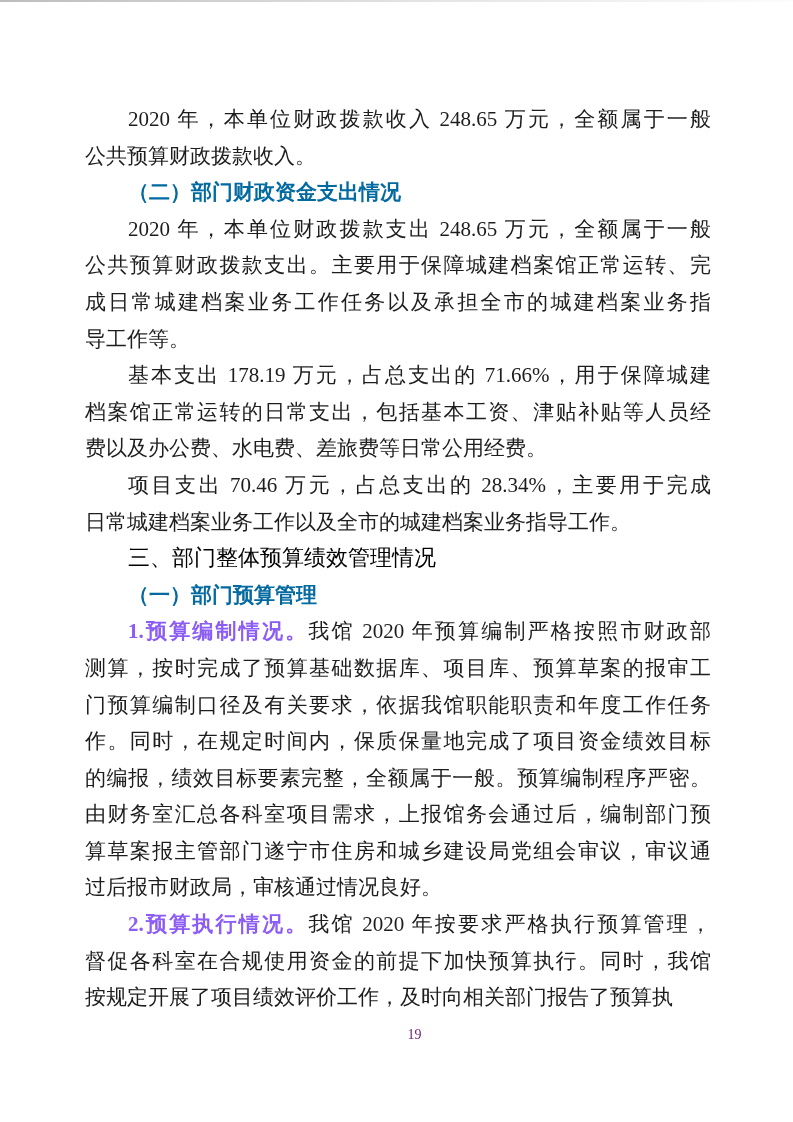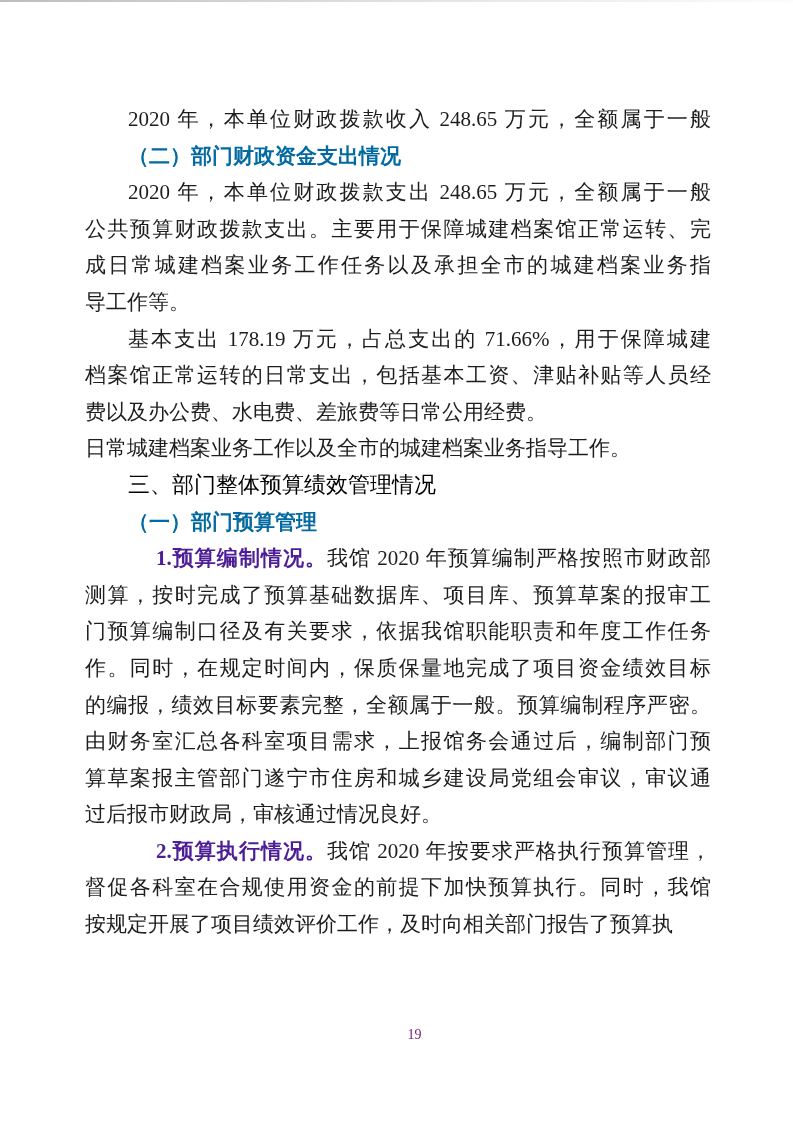--- a/index.html
+++ b/index.html
@@ -58,22 +58,21 @@
     color: #0369a1;
   }
   .heading-hei {
     font-family: "DejaVu Sans", sans-serif;
     font-weight: normal;
     color: #000000;
     font-size: 22px;
   }
   .lead {
     font-weight: bold;
-    color: #4c1d95;
-    margin-left: 28px;
+    color: #8b5cf6;
   }
   .page-number {
     position: absolute;
     top: 1026px;
     left: 0;
     width: 100%;
     text-align: center;
     font-size: 14px;
     line-height: 18px;
     color: #701a75;
@@ -81,36 +80,38 @@
 </style>
 </head>
 <body>
 
 <div class="page">
   <div class="page-top-edge"></div>
   <div class="content">
 
   <div class="para">
         <div class="line  first">2020 年，本单位财政拨款收入 248.65 万元，全额属于一般</div>
+        <div class="line  last">公共预算财政拨款收入。</div>
       </div>
       <div class="para">
         <div class="line heading-kai first last">（二）部门财政资金支出情况</div>
       </div>
       <div class="para">
         <div class="line  first">2020 年，本单位财政拨款支出 248.65 万元，全额属于一般</div>
         <div class="line ">公共预算财政拨款支出。主要用于保障城建档案馆正常运转、完</div>
         <div class="line ">成日常城建档案业务工作任务以及承担全市的城建档案业务指</div>
         <div class="line  last">导工作等。</div>
       </div>
       <div class="para">
         <div class="line  first">基本支出 178.19 万元，占总支出的 71.66%，用于保障城建</div>
         <div class="line ">档案馆正常运转的日常支出，包括基本工资、津贴补贴等人员经</div>
         <div class="line  last">费以及办公费、水电费、差旅费等日常公用经费。</div>
       </div>
       <div class="para">
+        <div class="line  first">项目支出 70.46 万元，占总支出的 28.34%，主要用于完成</div>
         <div class="line  last">日常城建档案业务工作以及全市的城建档案业务指导工作。</div>
       </div>
       <div class="para">
         <div class="line heading-hei first last">三、部门整体预算绩效管理情况</div>
       </div>
       <div class="para">
         <div class="line heading-kai first last">（一）部门预算管理</div>
       </div>
       <div class="para">
         <div class="line  first"><span class="lead">1.预算编制情况。</span><span>我馆 2020 年预算编制严格按照市财政部</span></div>

